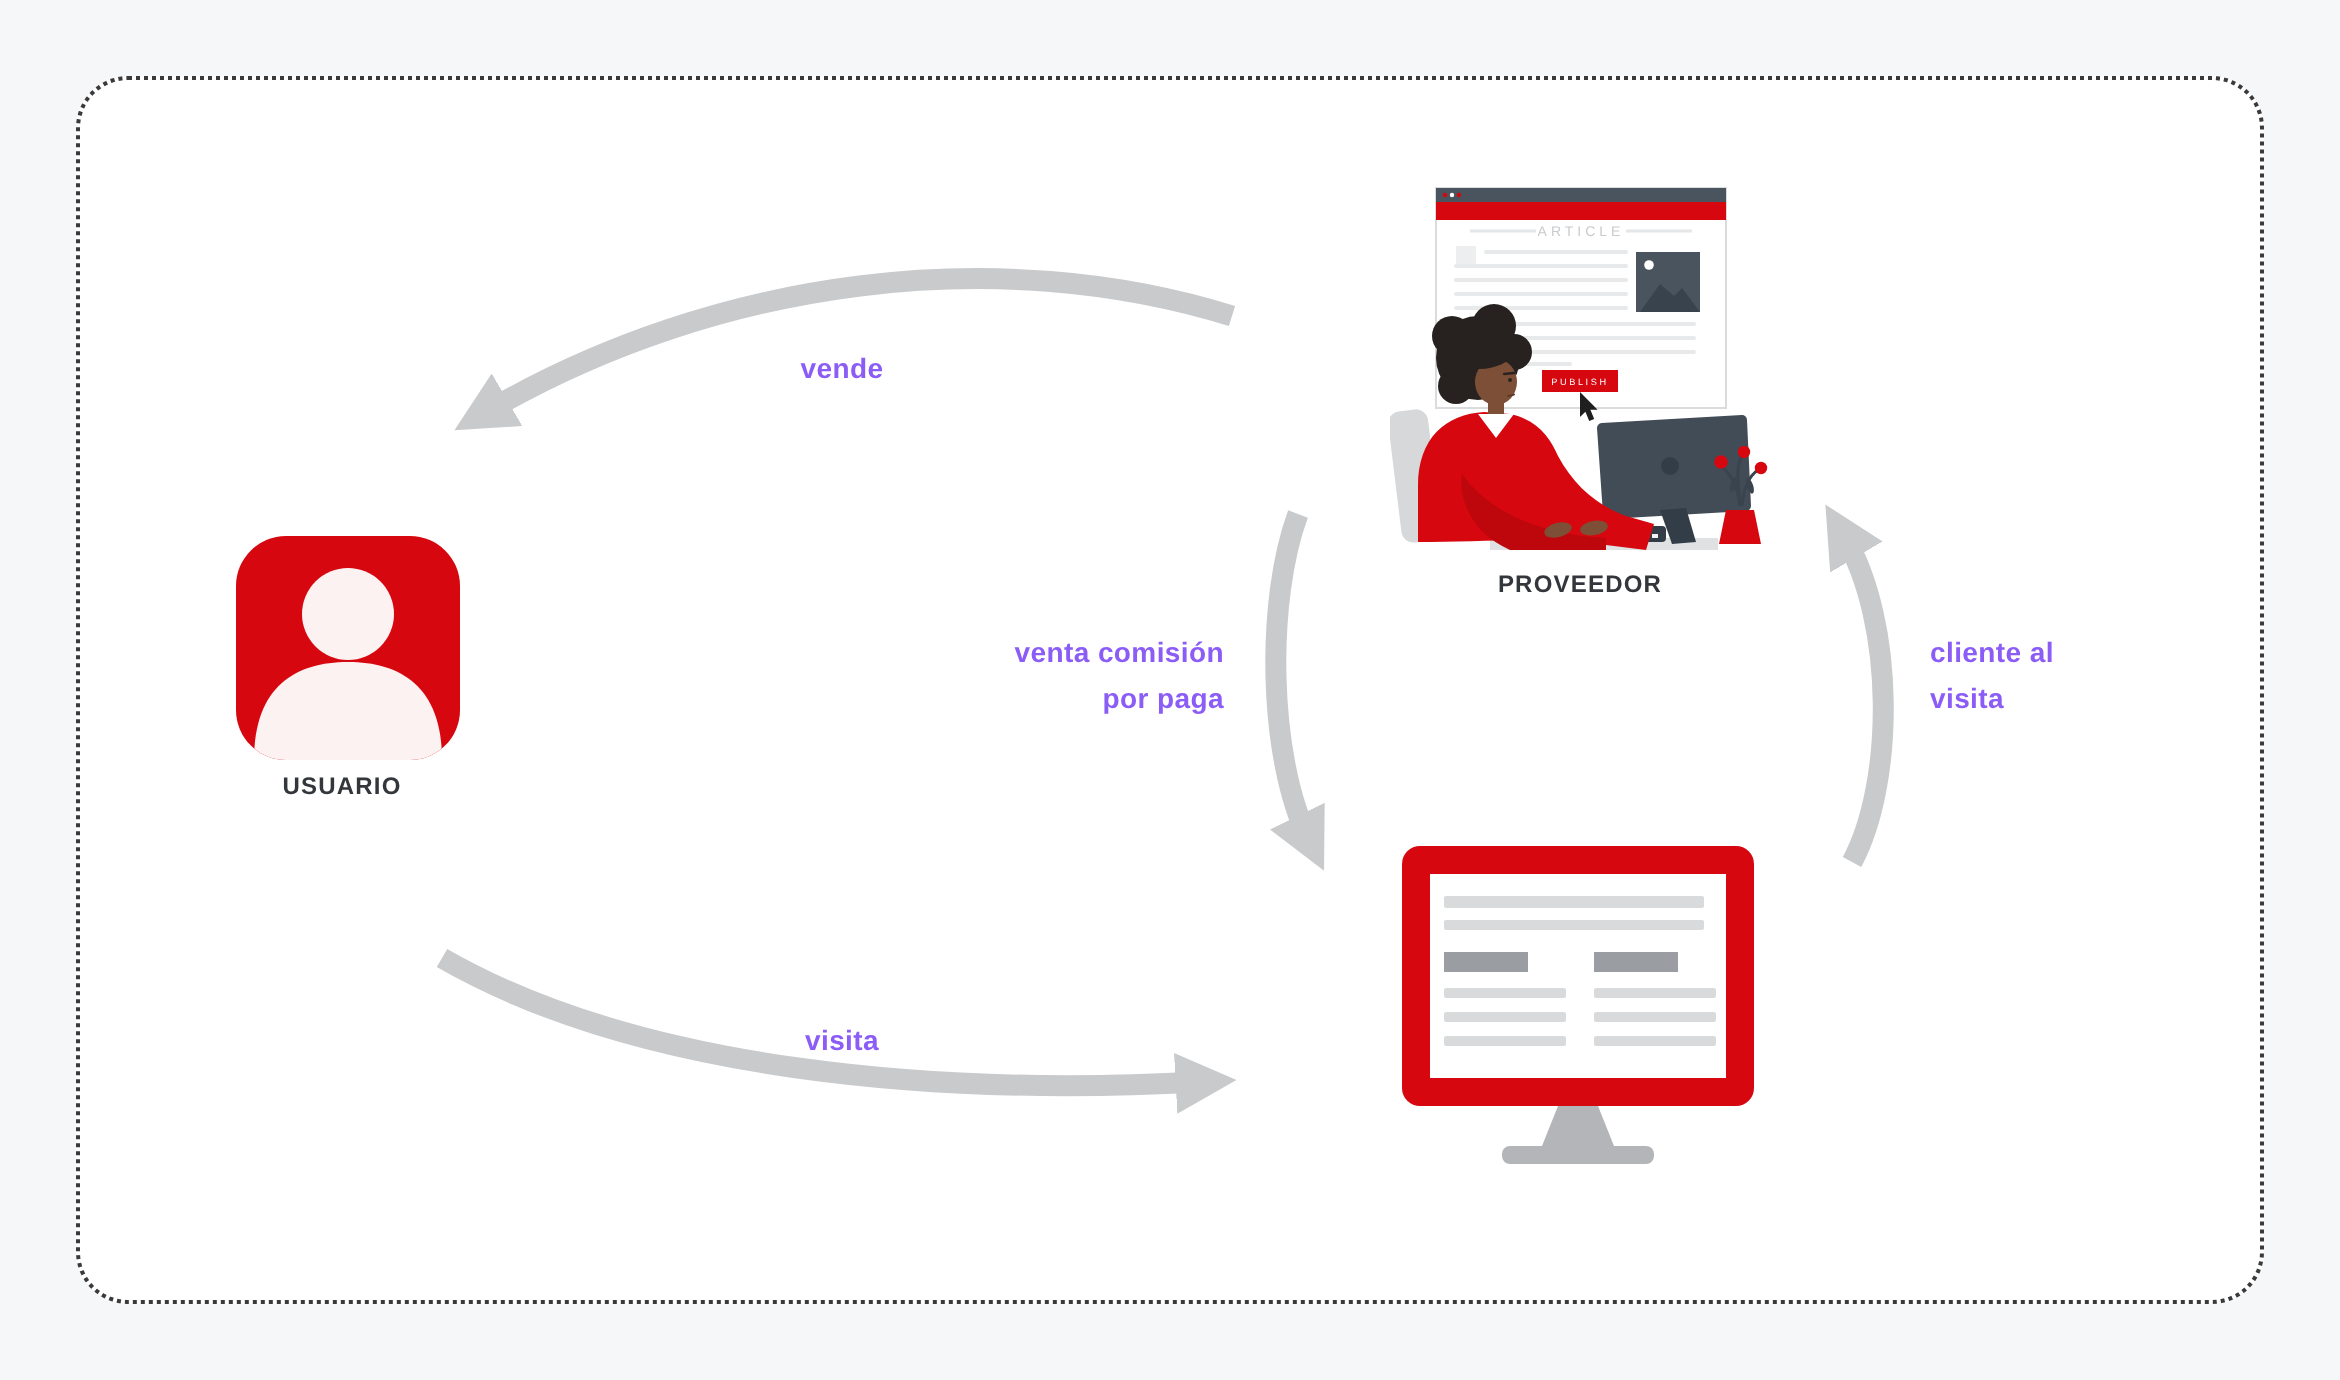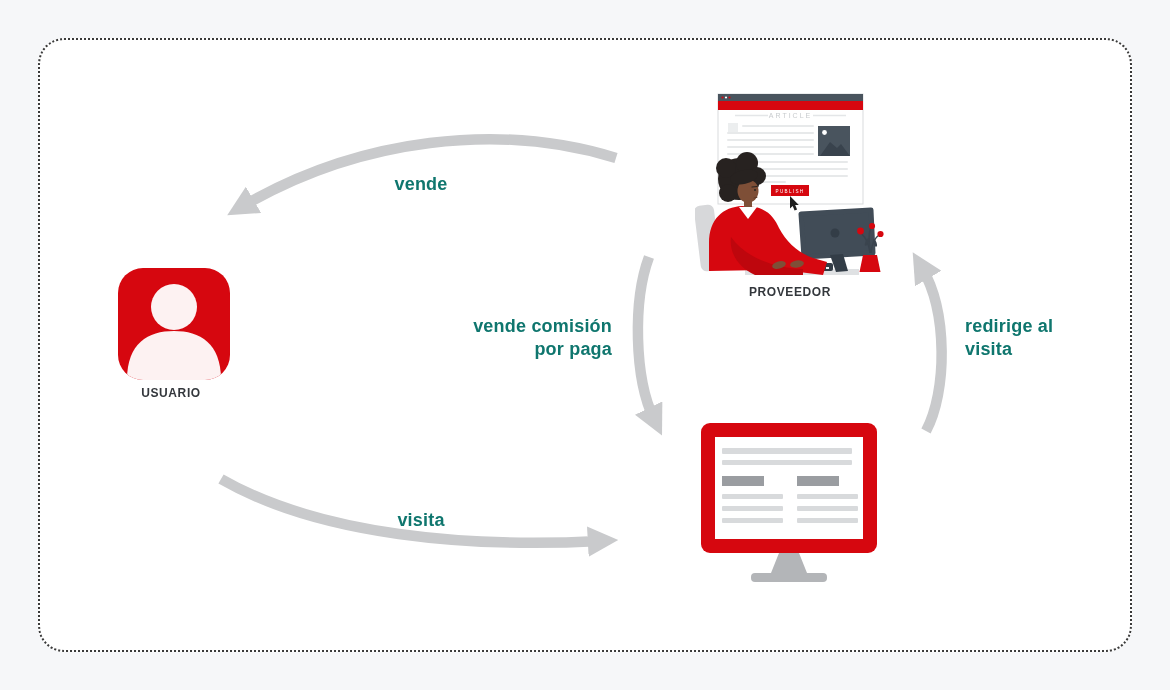--- a/index.html
+++ b/index.html
@@ -21,23 +21,23 @@
     border-radius: 26px;
   }
   .arrows-layer {
     position: absolute;
     left: 0; top: 0;
     width: 1170px; height: 690px;
     pointer-events: none;
   }
   .edge-label {
     position: absolute;
-    color: #0f766e;
+    color: #8b5cf6;
     font-weight: bold;
-    font-size: 18px;
+    font-size: 14px;
     line-height: 23px;
     letter-spacing: 0.2px;
   }
   .node-label {
     position: absolute;
     color: #33373c;
     font-weight: bold;
     font-size: 12px;
     letter-spacing: 0.6px;
     text-align: center;
@@ -193,24 +193,24 @@
       <rect x="102" y="86" width="61" height="5" rx="1" fill="#d8dadc"></rect>
       <rect x="102" y="98" width="61" height="5" rx="1" fill="#d8dadc"></rect>
     </g>
     <polygon points="84,133 104,133 112,153 76,153" fill="#b3b5b8"></polygon>
     <rect x="56" y="153" width="76" height="9" rx="4" fill="#b3b5b8"></rect>
   </svg>
 
   <div class="edge-label ta-center" style="left:360px; top:173px; width:122px;">vende</div>
 
   <div class="edge-label ta-right" style="left:462px; top:315px; width:150px;">
-    <span>vende comisión</span><br>
+    <span>venta comisión</span><br>
     <span>por paga</span>
   </div>
 
   <div class="edge-label ta-left" style="left:965px; top:315px; width:130px;">
-    <span>redirige al</span><br>
+    <span>cliente al</span><br>
     <span>visita</span>
   </div>
 
   <div class="edge-label ta-center" style="left:360px; top:509px; width:122px;">visita</div>
 
 </div>
 
 </body></html>

